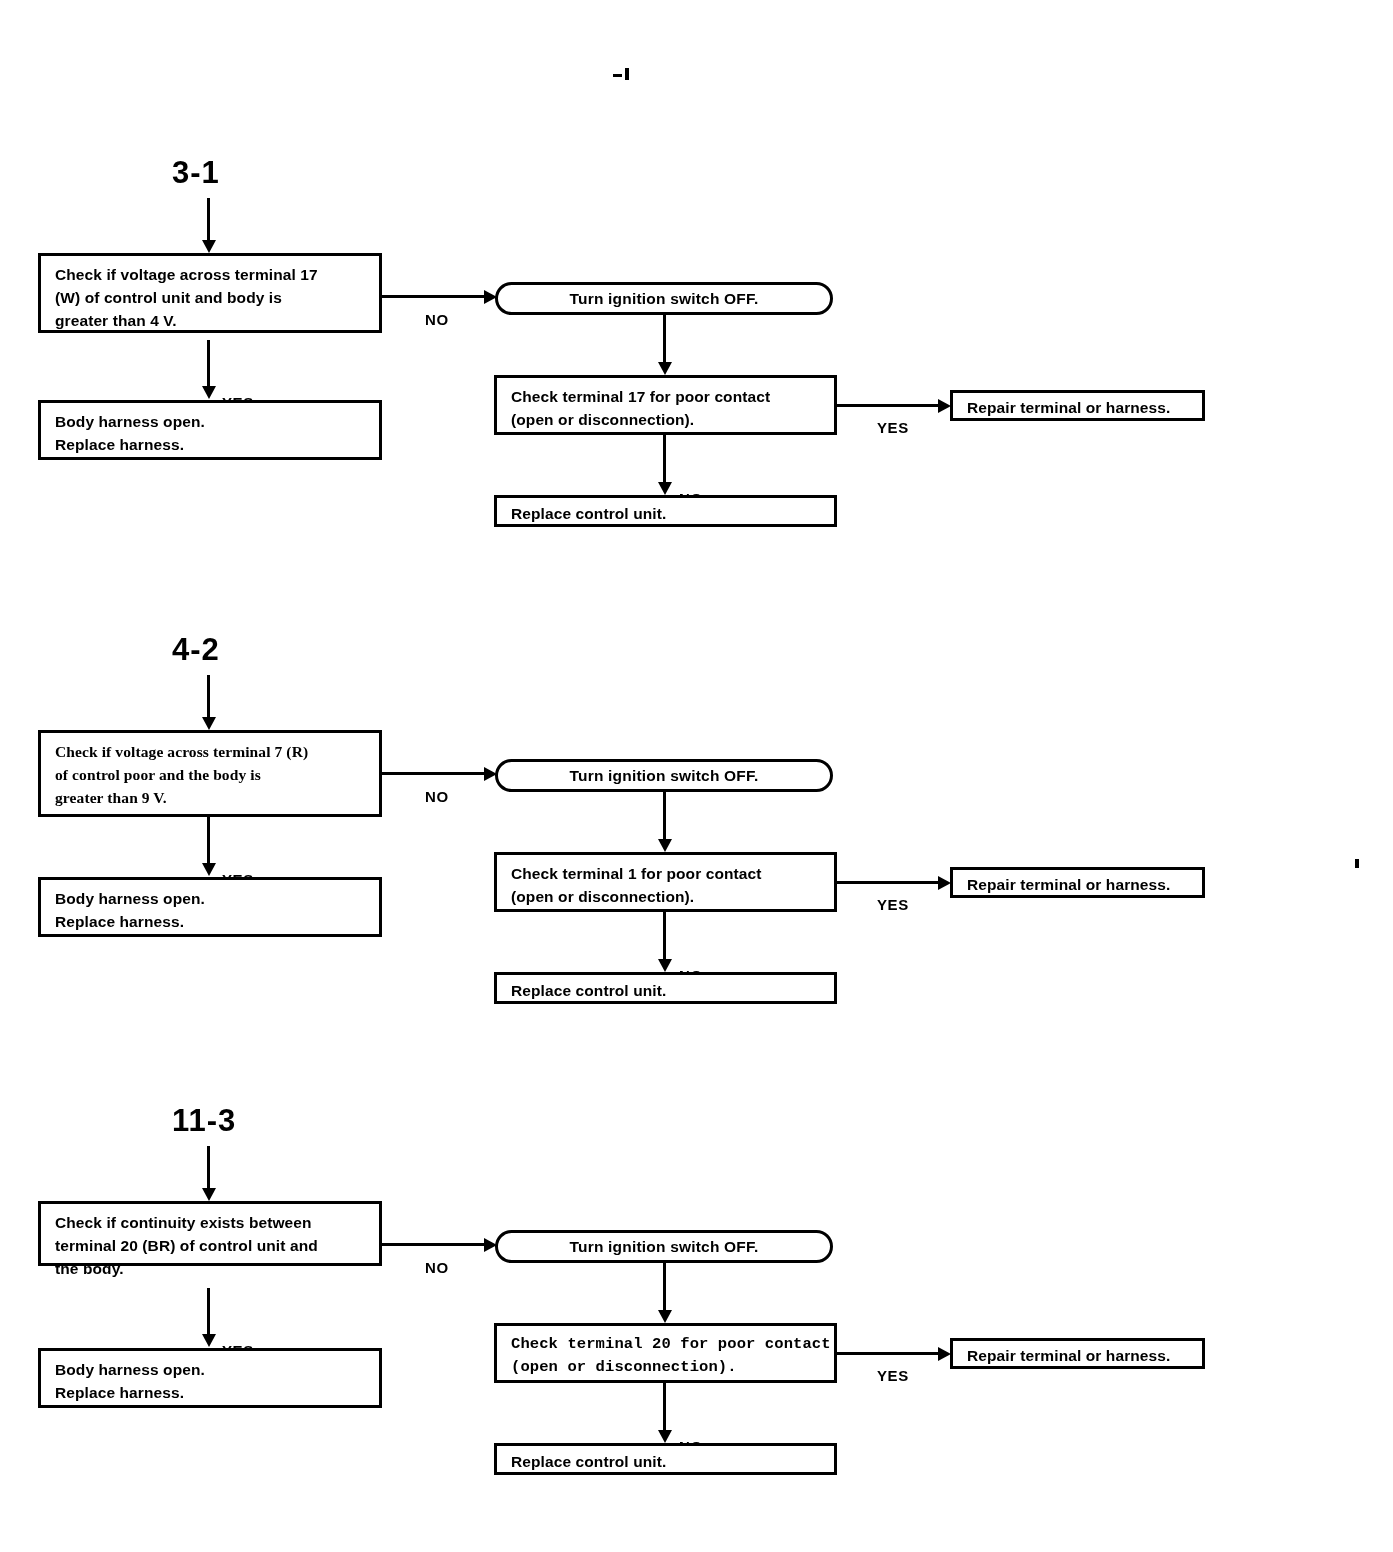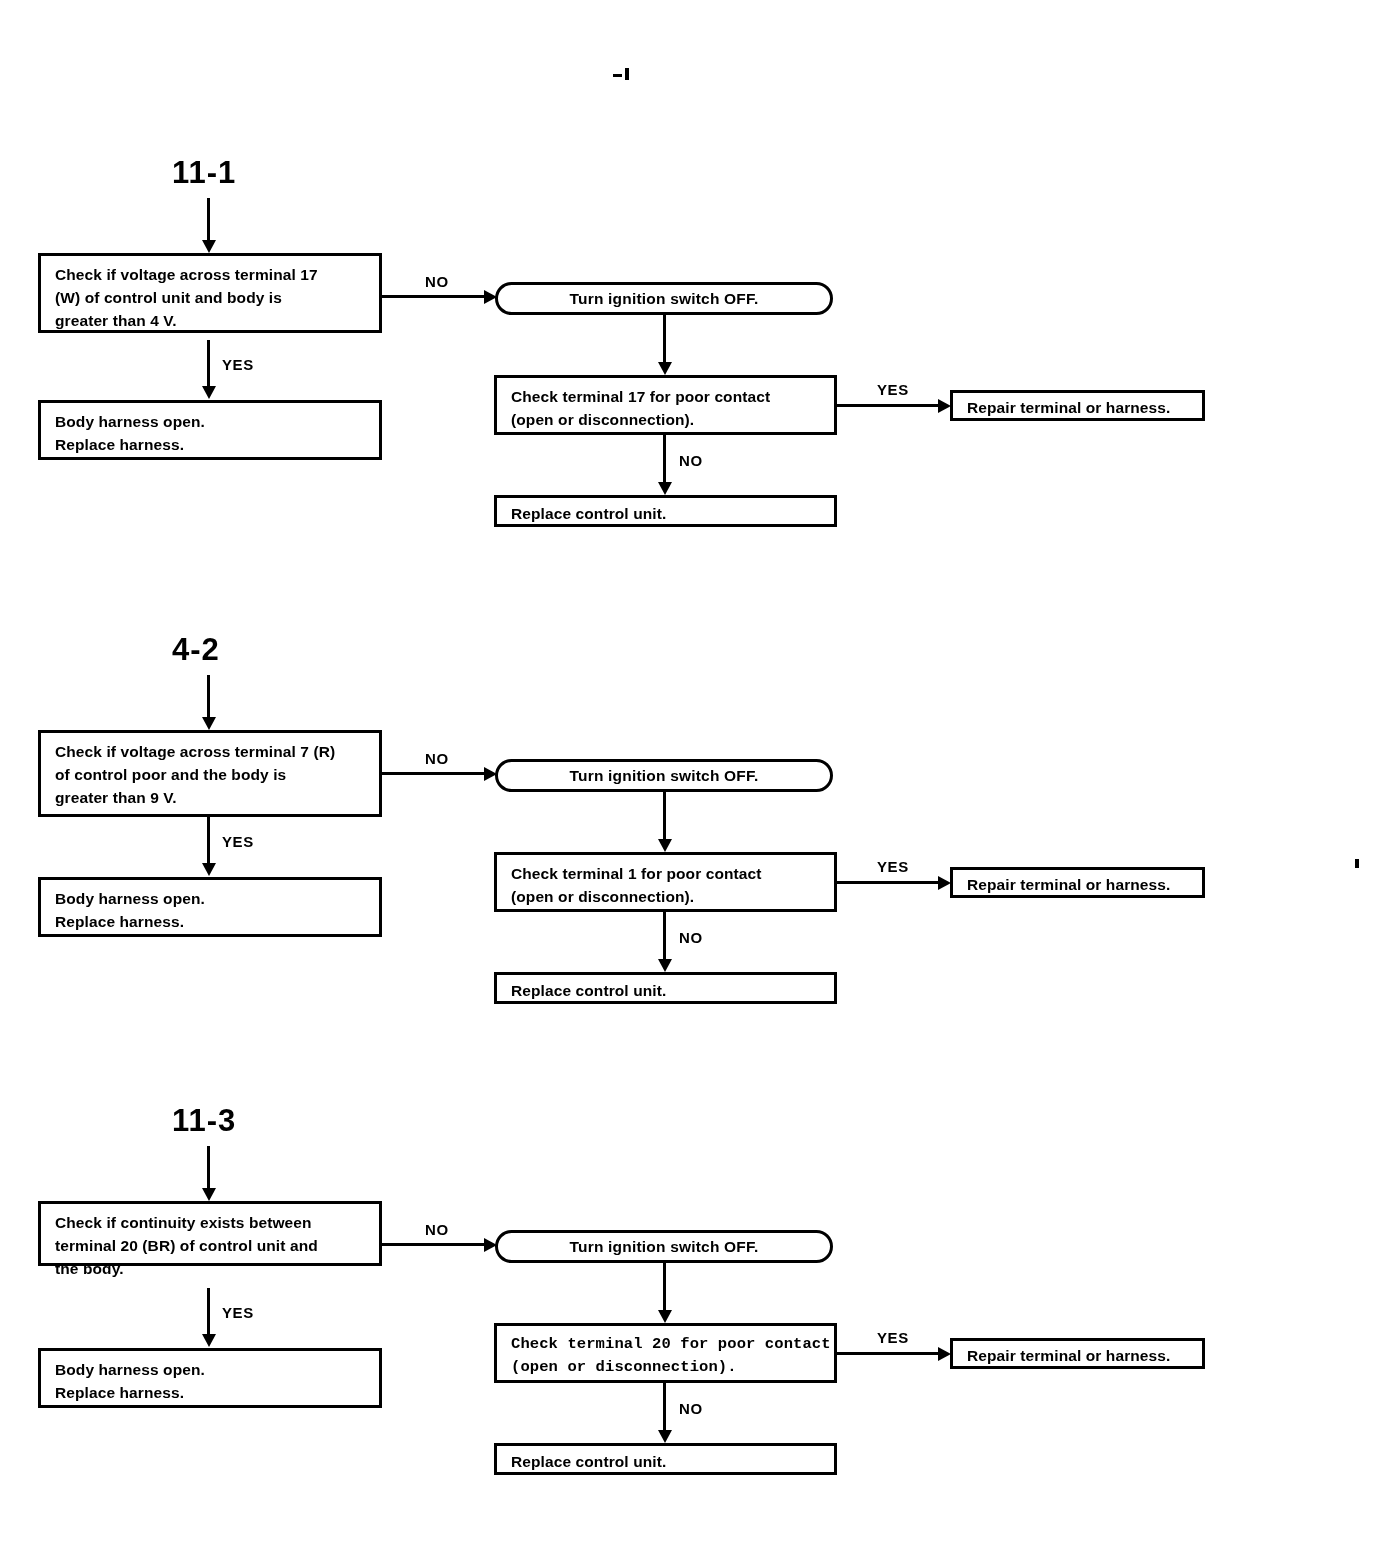--- a/index.html
+++ b/index.html
@@ -94,40 +94,41 @@
 
   
   .branch-label {
     position: absolute;
     font-weight: bold;
     font-size: 15px;
     letter-spacing: 0.6px;
     color: #000;
     white-space: nowrap;
     font-family: "Liberation Sans", sans-serif;
+    margin-top: 38px;
   }
 
   
   .artifact {
     position: absolute;
     background: #000;
   }
 </style>
 </head>
 <body>
 
 <div id="page">
 
   <div class="artifact" style="left:613px; top:74px; width:9px; height:3px;"></div>
   <div class="artifact" style="left:625px; top:68px; width:4px; height:12px;"></div>
   <div class="artifact" style="left:1355px; top:859px; width:4px; height:9px;"></div>
 
   <div class="abs" style="left:0; top:0; width:1393px; height:560px;">
 
-    <div class="section-label" style="left:172px; top:155px;">11-1</div>
+    <div class="section-label" style="left:172px; top:155px;">3-1</div>
 
     <div class="conn-v" style="left:207px; top:198px; height:46px;"></div>
     <div class="arrow-down" style="left:202px; top:240px;"></div>
 
     <div class="node-box" style="left:38px; top:253px; width:344px; height:80px;">
       <span class="line">Check if voltage across terminal 17</span>
       <span class="line">(W) of control unit and body is</span>
       <span class="line">greater than 4 V.</span>
     </div>
 
@@ -173,21 +174,21 @@
     </div>
   </div>
 
   <div class="abs" style="left:0; top:477px; width:1393px; height:560px;">
 
     <div class="section-label" style="left:172px; top:155px;">4-2</div>
 
     <div class="conn-v" style="left:207px; top:198px; height:46px;"></div>
     <div class="arrow-down" style="left:202px; top:240px;"></div>
 
-    <div class="node-box" style="left:38px; top:253px; width:344px; height:87px;">
+    <div class="node-box" style="left:38px; top:253px; width:344px; height:87px;font-family:Liberation Serif, serif;">
       <span class="line">Check if voltage across terminal 7 (R)</span>
       <span class="line">of control poor and the body is</span>
       <span class="line">greater than 9 V.</span>
     </div>
 
     <div class="conn-h" style="left:382px; top:295px; width:108px;"></div>
     <div class="arrow-right" style="left:484px; top:290px;"></div>
     <div class="branch-label" style="left:425px; top:273px;">NO</div>
 
     <div class="conn-v" style="left:207px; top:340px; height:48px;"></div>

